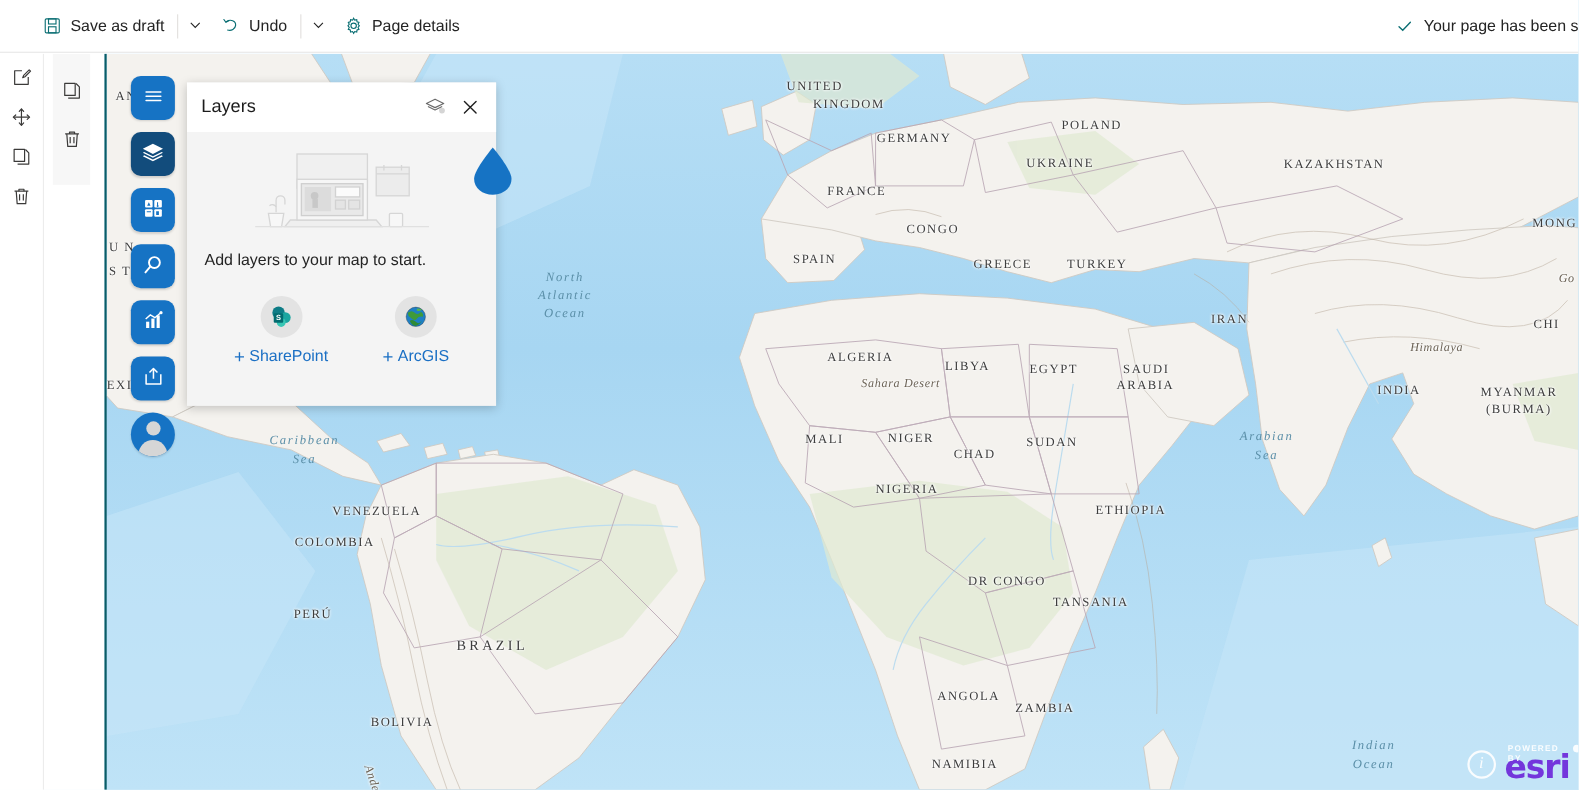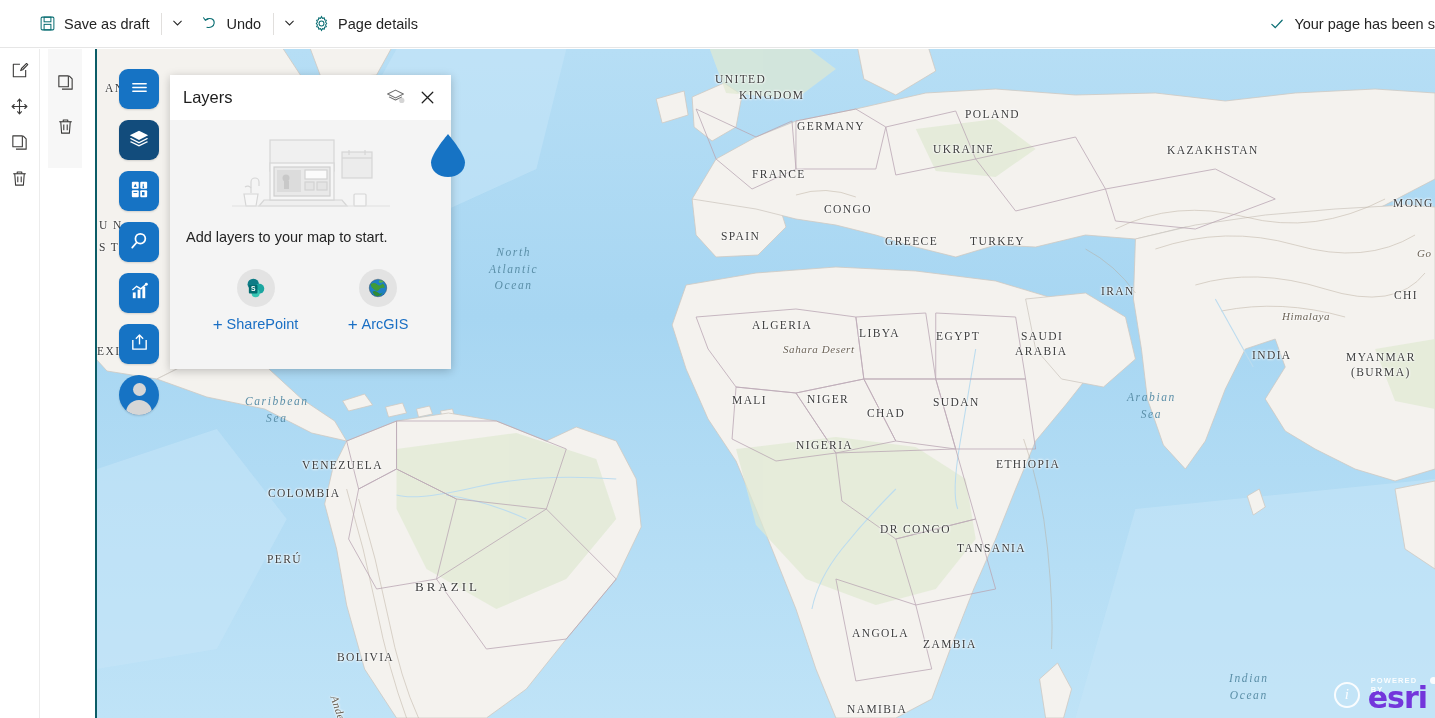--- a/index.html
+++ b/index.html
@@ -499,21 +499,21 @@
         <div class="map-label" style="left: 899px; top: 409px;">ETHIOPIA</div>
         <div class="map-label" style="left: 205px; top: 410px;">VENEZUELA</div>
         <div class="map-label" style="left: 171px; top: 438px;">COLOMBIA</div>
         <div class="map-label" style="left: 783px; top: 474px;">DR CONGO</div>
         <div class="map-label" style="left: 860px; top: 493px;">TANSANIA</div>
         <div class="map-label" style="left: 170px; top: 504px;">PERÚ</div>
         <div class="map-label big" style="left: 318px; top: 530px;">BRAZIL</div>
         <div class="map-label" style="left: 755px; top: 578px;">ANGOLA</div>
         <div class="map-label" style="left: 826px; top: 589px;">ZAMBIA</div>
         <div class="map-label" style="left: 240px; top: 602px;">BOLIVIA</div>
-        <div class="map-label" style="left: 750px; top: 654px; text-align: right;">NAMIBIA</div>
+        <div class="map-label" style="left: 750px; top: 640px; text-align: right;">NAMIBIA</div>
       </div>
     <div id="water-labels">
         <div class="map-label water" style="left: 392px; top: 195px;">
           <div>North</div>
           <div>Atlantic</div>
           <div>Ocean</div>
         </div>
         <div class="map-label water" style="left: 148px; top: 344px;">
           <div>Caribbean</div>
           <div>Sea</div>

